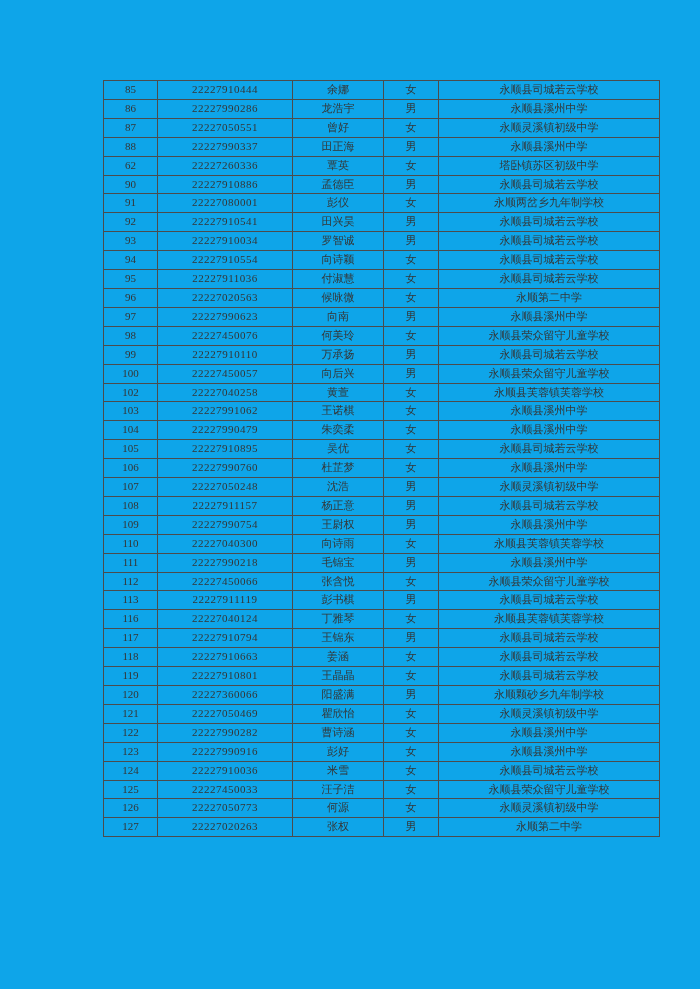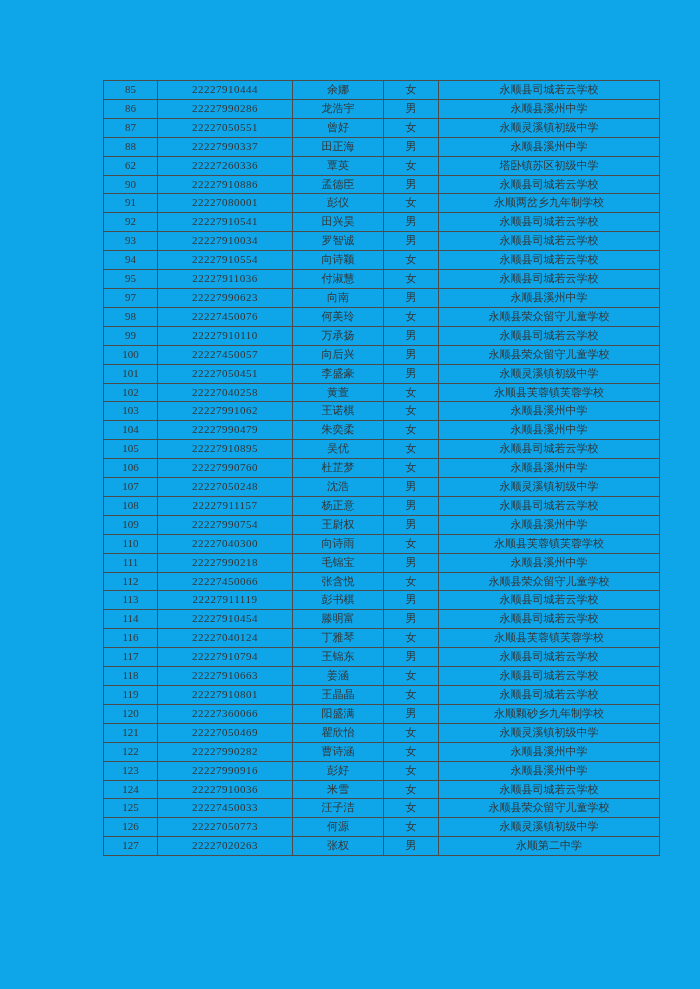--- a/index.html
+++ b/index.html
@@ -140,20 +140,27 @@
   </tr>
 
   <tr>
     <td class="c-seq">95</td>
     <td class="c-id">22227911036</td>
     <td class="c-name">付淑慧</td>
     <td class="c-gender">女</td>
     <td class="c-school">永顺县司城若云学校</td>
   </tr>
 
+  <tr>
+    <td class="c-seq">96</td>
+    <td class="c-id">22227020563</td>
+    <td class="c-name">候咏微</td>
+    <td class="c-gender">女</td>
+    <td class="c-school">永顺第二中学</td>
+  </tr>
 
   <tr>
     <td class="c-seq">97</td>
     <td class="c-id">22227990623</td>
     <td class="c-name">向南</td>
     <td class="c-gender">男</td>
     <td class="c-school">永顺县溪州中学</td>
   </tr>
 
   <tr>
@@ -173,27 +180,20 @@
   </tr>
 
   <tr>
     <td class="c-seq">100</td>
     <td class="c-id">22227450057</td>
     <td class="c-name">向后兴</td>
     <td class="c-gender">男</td>
     <td class="c-school">永顺县荣众留守儿童学校</td>
   </tr>
 
-  <tr>
-    <td class="c-seq">101</td>
-    <td class="c-id">22227050451</td>
-    <td class="c-name">李盛豪</td>
-    <td class="c-gender">男</td>
-    <td class="c-school">永顺灵溪镇初级中学</td>
-  </tr>
 
   <tr>
     <td class="c-seq">102</td>
     <td class="c-id">22227040258</td>
     <td class="c-name">黄萱</td>
     <td class="c-gender">女</td>
     <td class="c-school">永顺县芙蓉镇芙蓉学校</td>
   </tr>
 
   <tr>
@@ -277,27 +277,20 @@
   </tr>
 
   <tr>
     <td class="c-seq">113</td>
     <td class="c-id">22227911119</td>
     <td class="c-name">彭书棋</td>
     <td class="c-gender">男</td>
     <td class="c-school">永顺县司城若云学校</td>
   </tr>
 
-  <tr>
-    <td class="c-seq">114</td>
-    <td class="c-id">22227910454</td>
-    <td class="c-name">滕明富</td>
-    <td class="c-gender">男</td>
-    <td class="c-school">永顺县司城若云学校</td>
-  </tr>
 
 
   <tr>
     <td class="c-seq">116</td>
     <td class="c-id">22227040124</td>
     <td class="c-name">丁雅琴</td>
     <td class="c-gender">女</td>
     <td class="c-school">永顺县芙蓉镇芙蓉学校</td>
   </tr>
 

